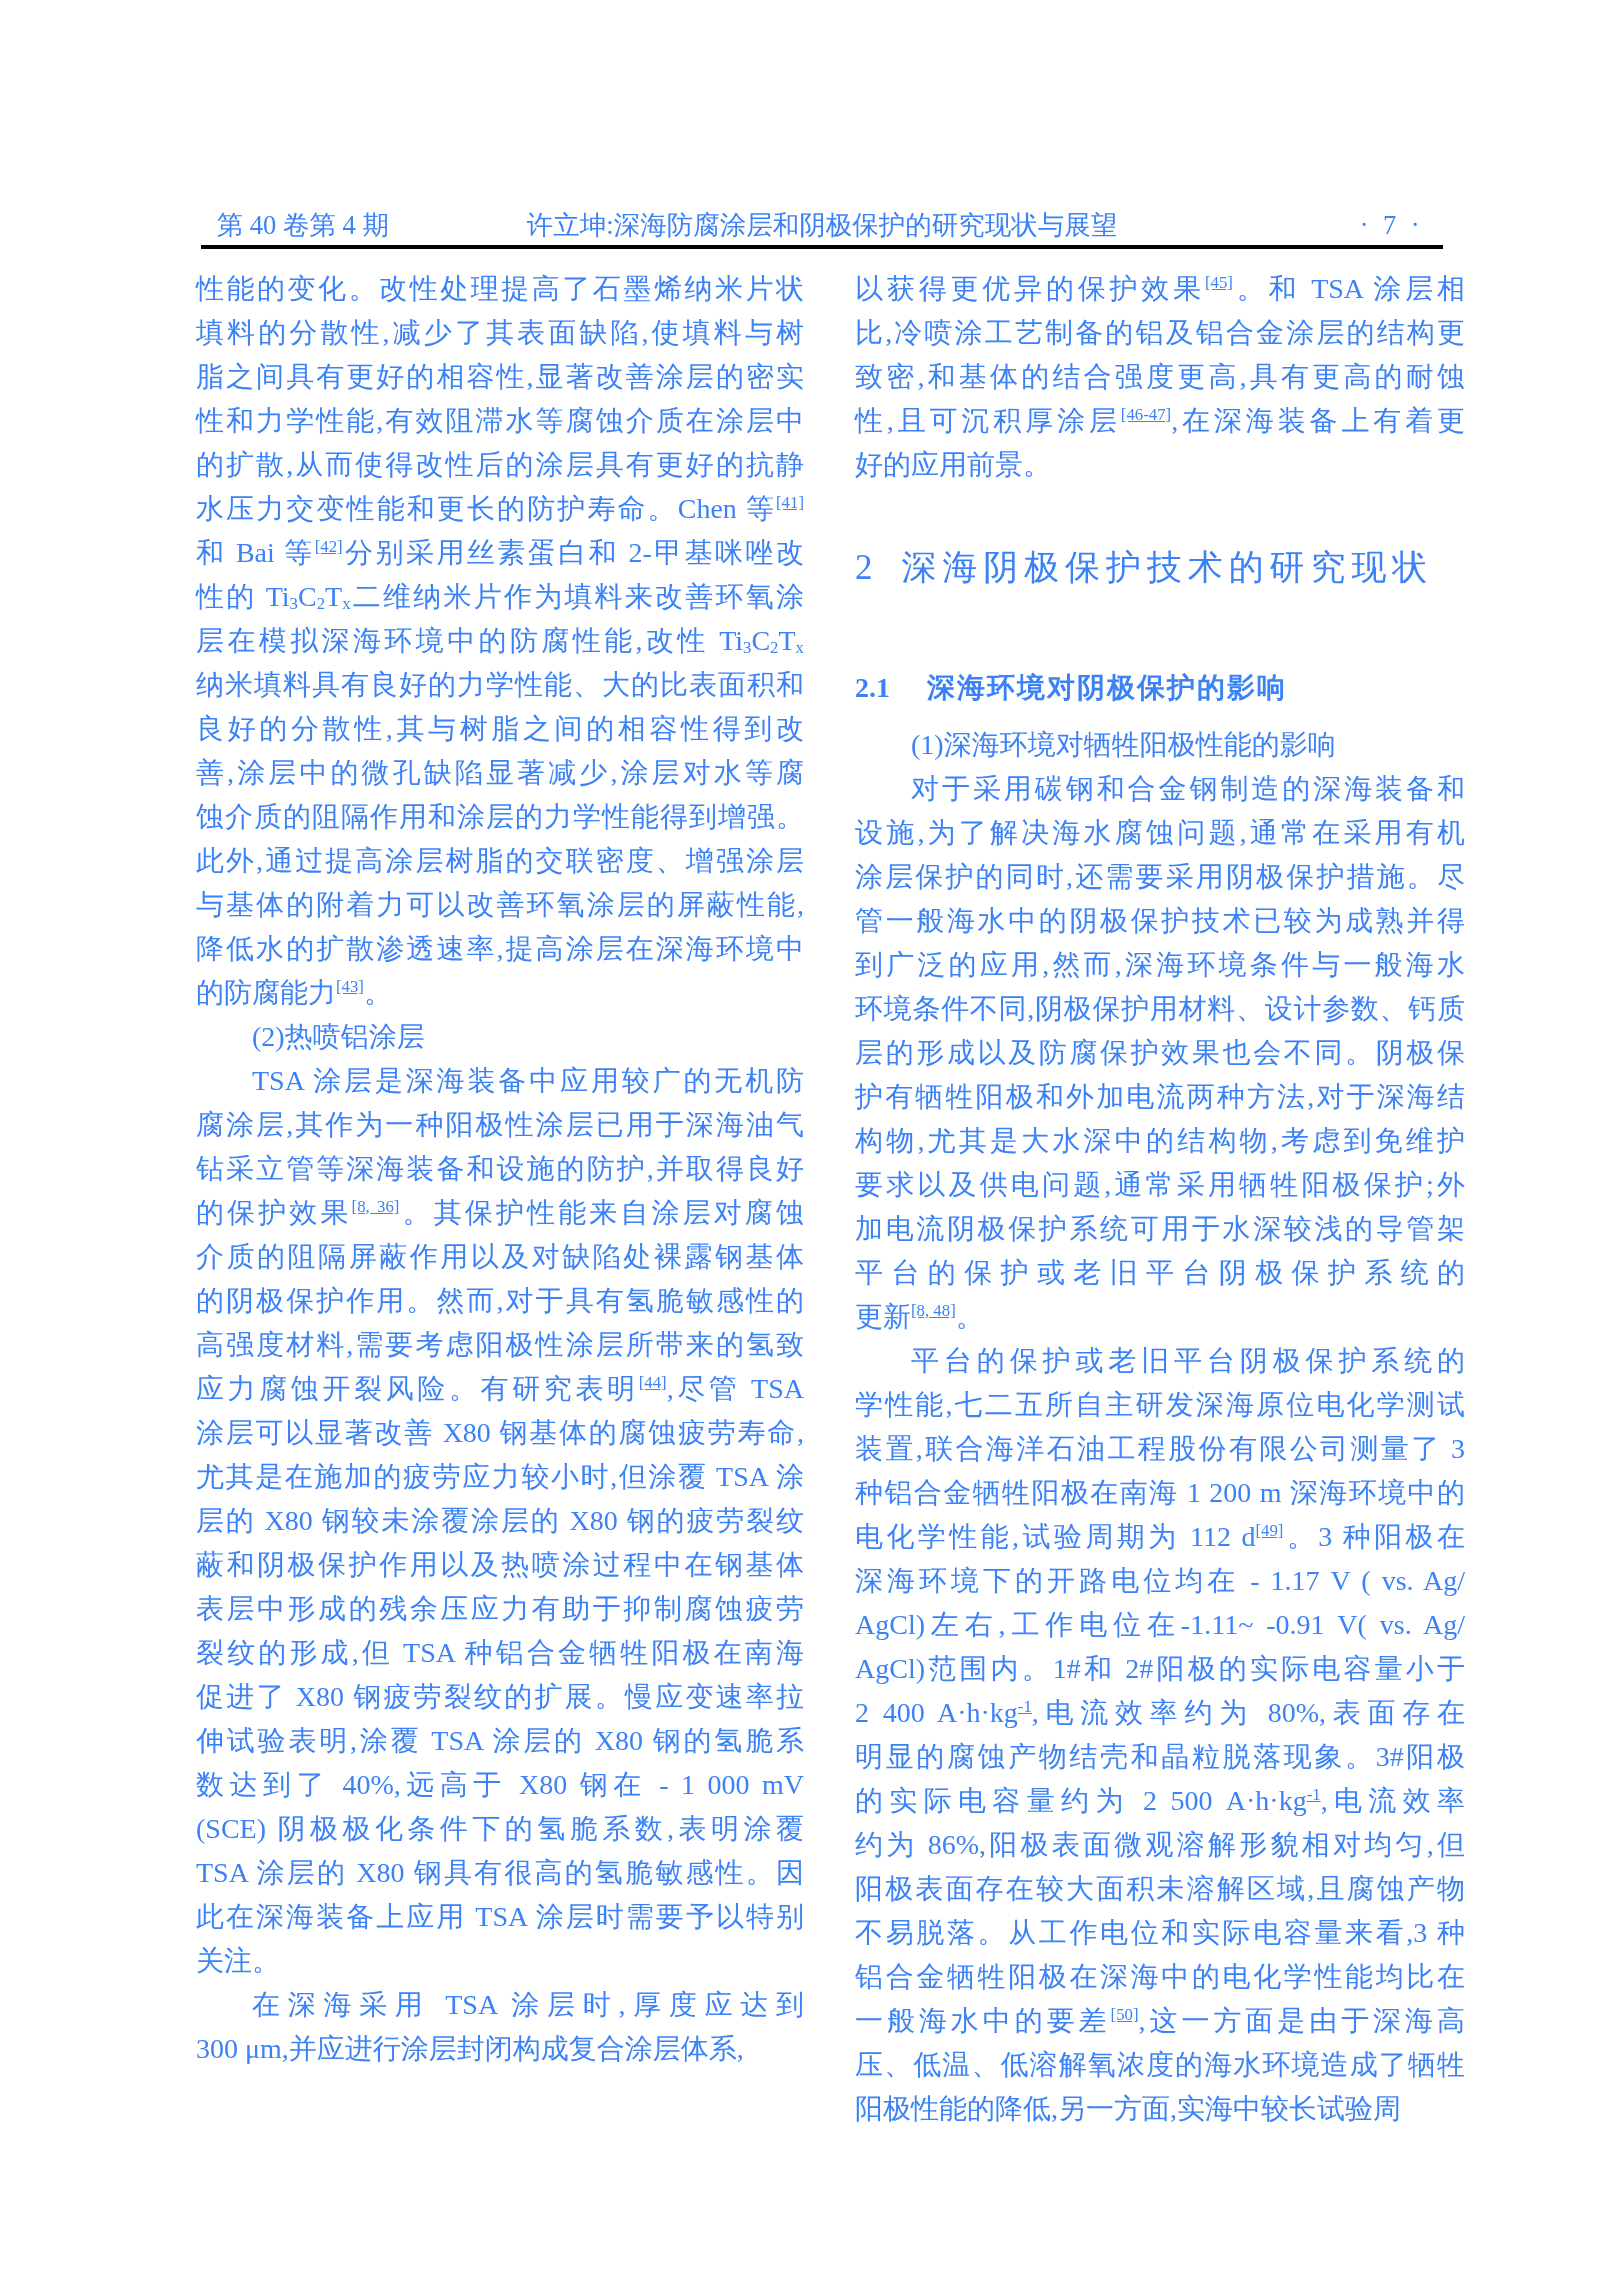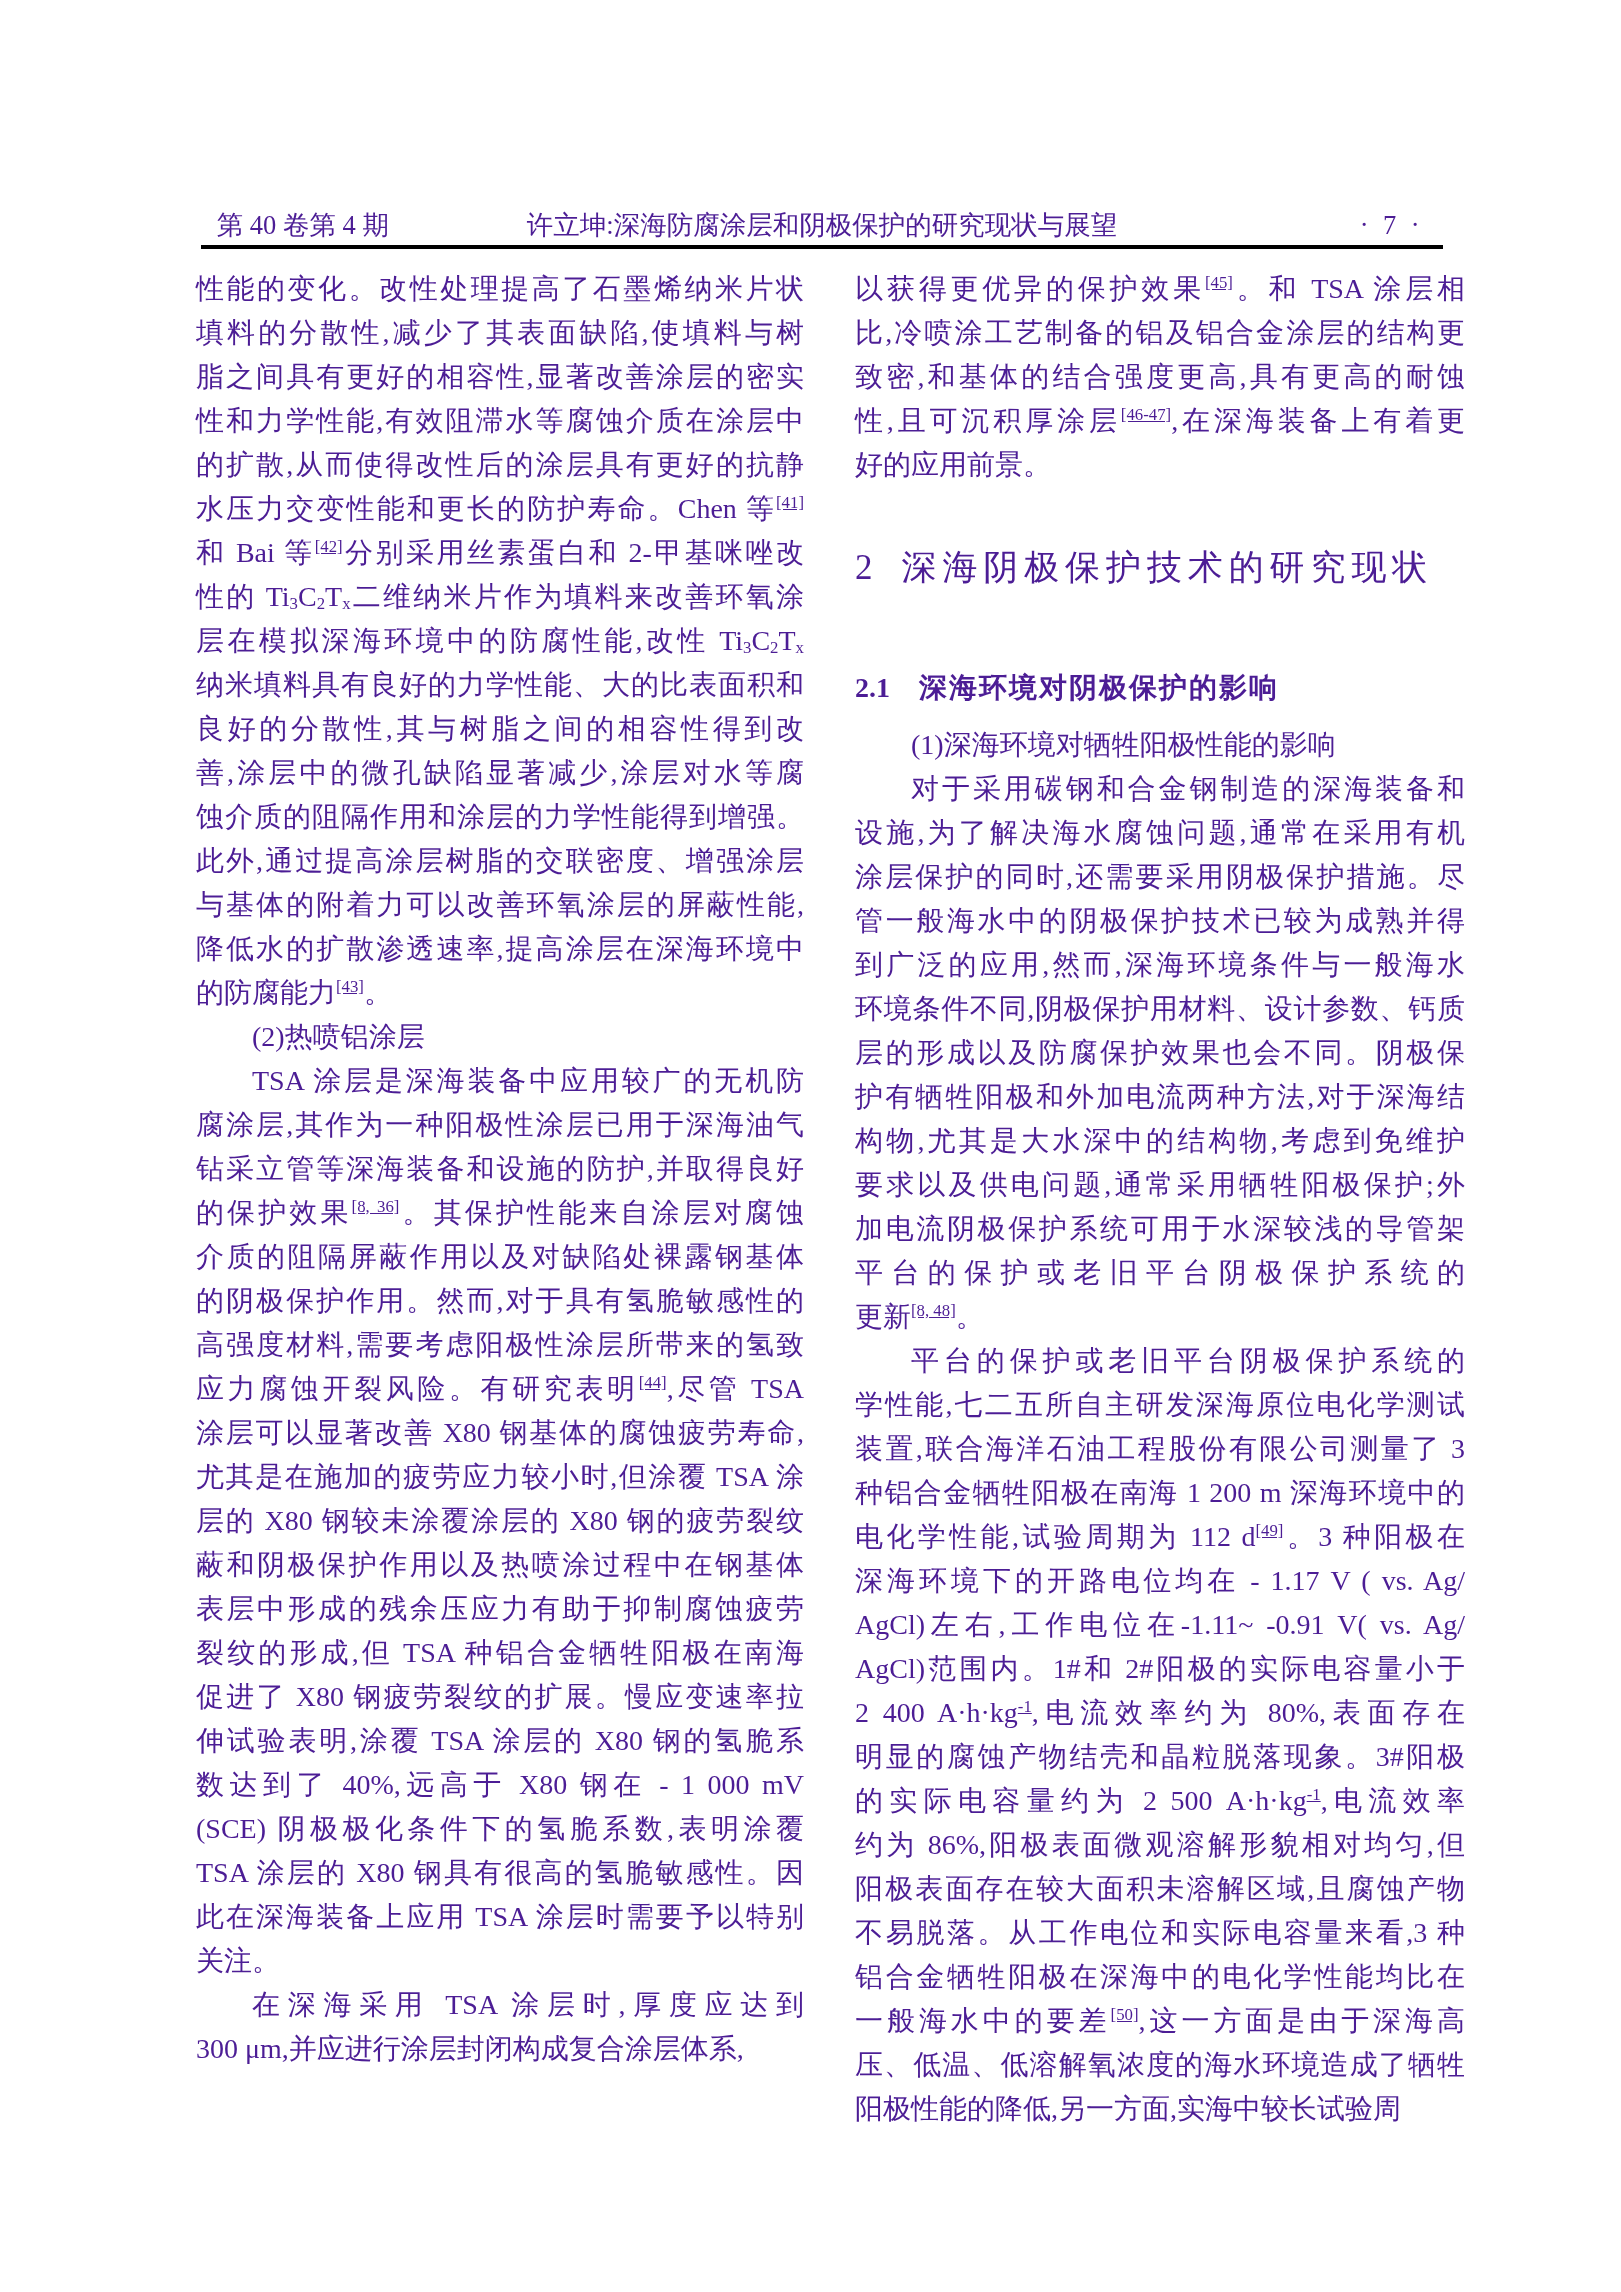--- a/index.html
+++ b/index.html
@@ -1,21 +1,21 @@
 <!DOCTYPE html>
 <html lang="zh"><head>
 <meta charset="utf-8">
 <style>
   html,body{margin:0;padding:0;background:#e8e8e8;}
   .page{
     position:relative;
     width:1621px;height:2293px;
     background:#ffffff;
     font-family:"Liberation Serif","DejaVu Serif",serif;
-    color:#4c1d95;
+    color:#3b82f6;
     overflow:hidden;
   }
   .header-row{
     position:absolute;left:201px;top:208px;width:1242px;height:35px;
     font-size:26.5px;line-height:35px;
   }
   .vol{position:absolute;left:15.7px;top:0;}
   .running{position:absolute;left:0;top:0;width:100%;text-align:center;}
   .pageno{position:absolute;right:19.6px;top:0;letter-spacing:3.9px;}
   .rule{position:absolute;left:201px;top:245px;width:1242px;height:3.9px;background:#000;}
@@ -36,21 +36,21 @@
     margin:55px 0 0 0;padding:0;
     font-size:35px;font-weight:normal;height:51px;line-height:51px;
     letter-spacing:5.9px;white-space:nowrap;
   }
   .h1 .num{margin-right:29px;letter-spacing:0;}
   .h2{
     margin:73px 0 0 0;padding:0;
     font-size:28px;font-weight:bold;height:43px;line-height:43px;
     letter-spacing:2px;white-space:nowrap;
   }
-  .h2 .num{margin-right:29px;letter-spacing:0;}
+  .h2 .num{margin-right:37px;letter-spacing:0;}
   .body-block{margin-top:13.7px;}
 </style>
 </head>
 <body>
 
 <div class="page">
 
   <div class="header-row">
     <span class="vol">第 40 卷第 4 期</span>
     <span class="running">许立坤:深海防腐涂层和阴极保护的研究现状与展望</span>

